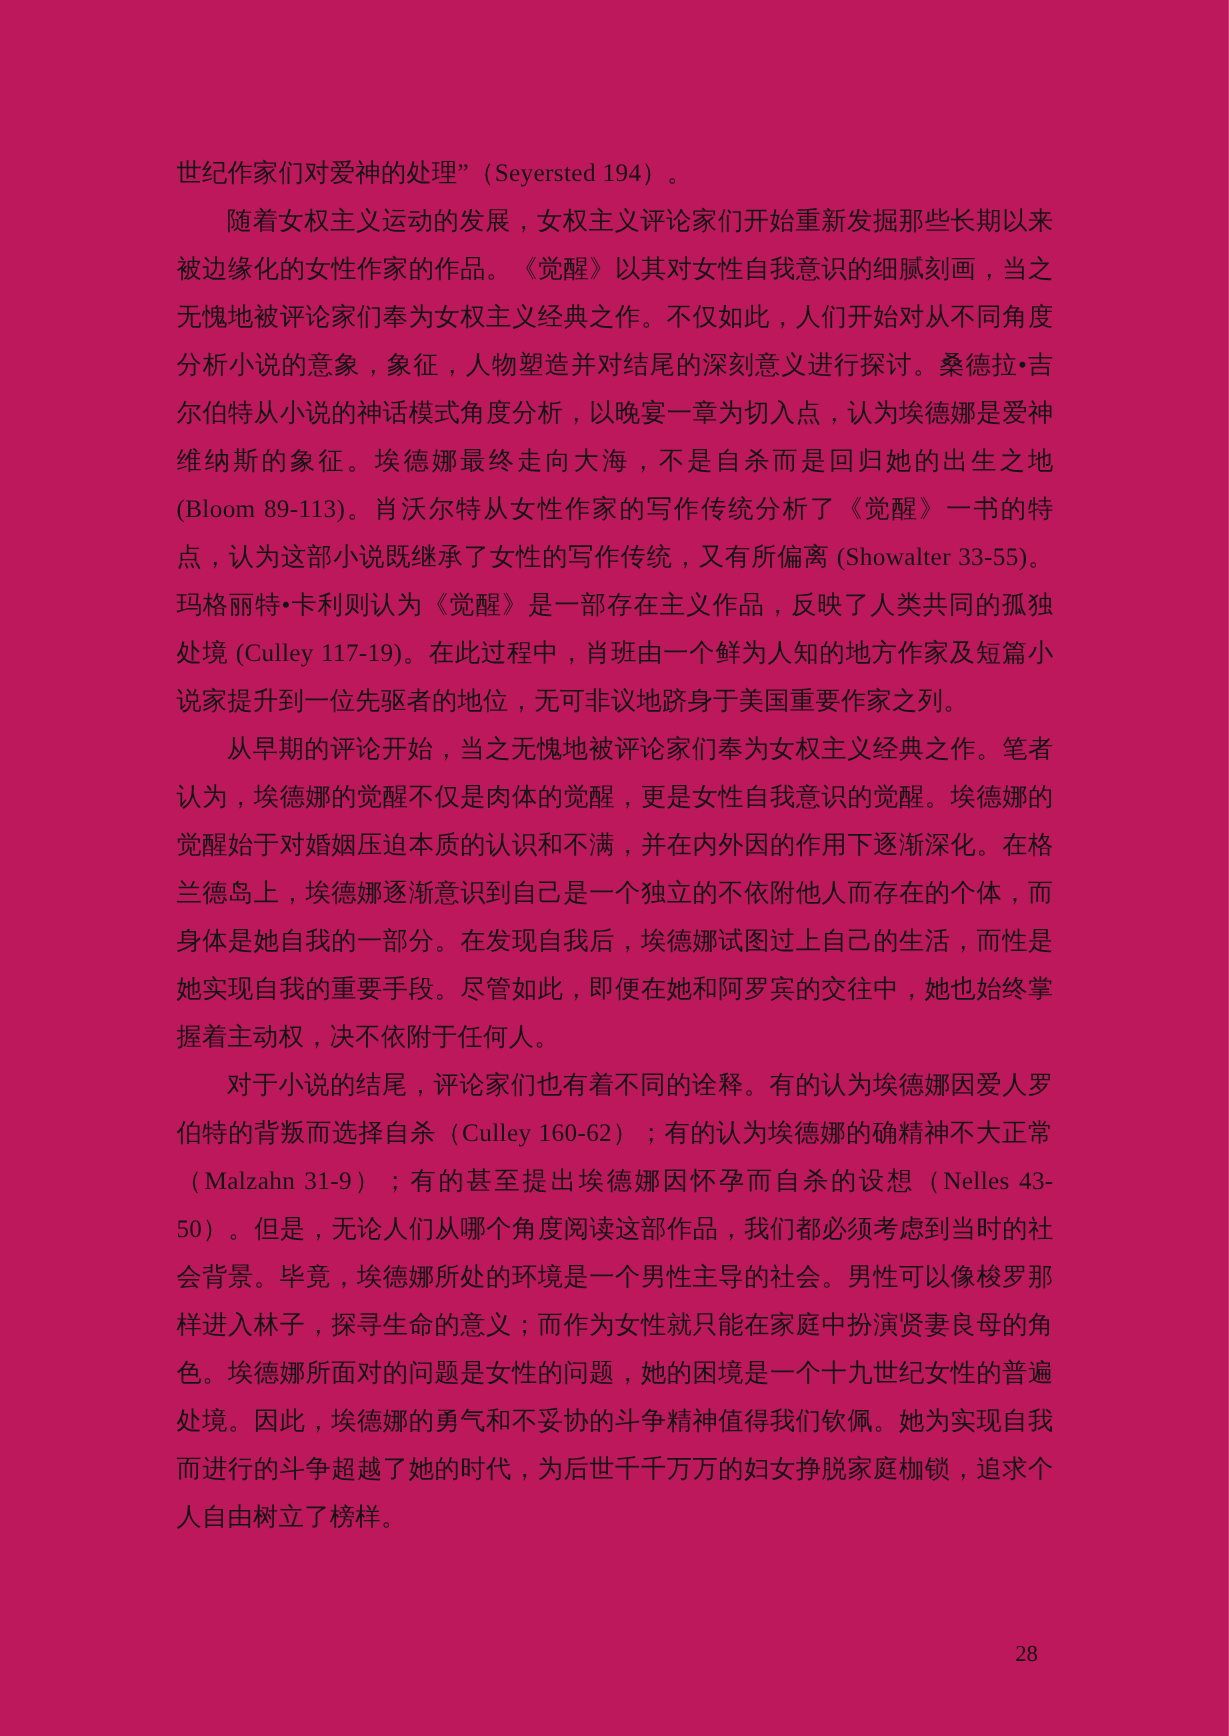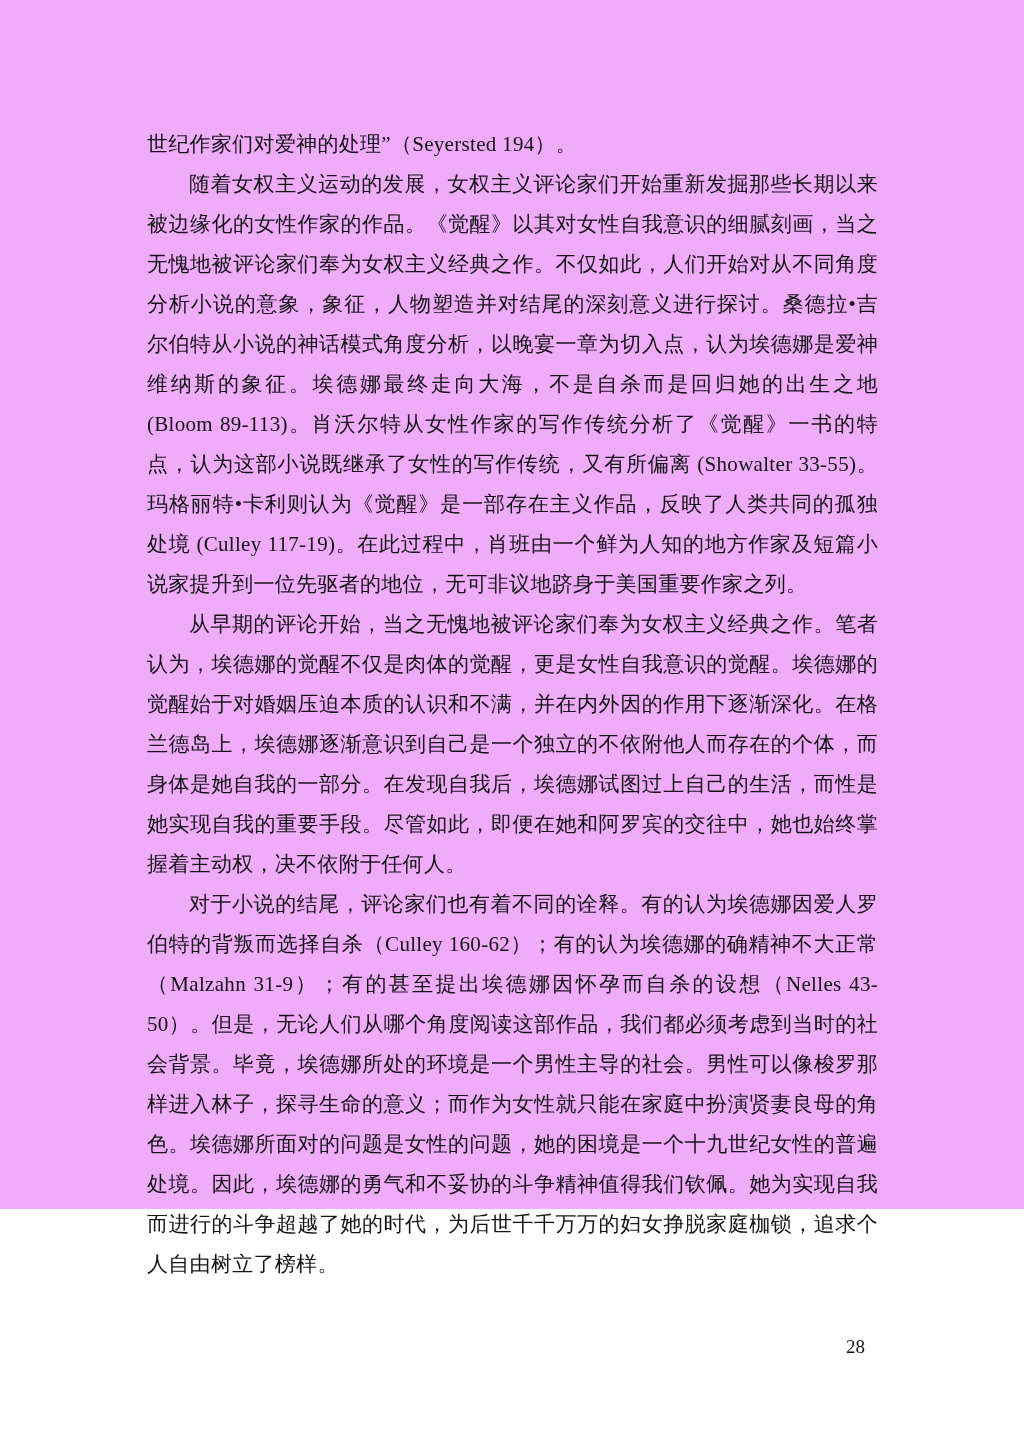--- a/index.html
+++ b/index.html
@@ -10,22 +10,22 @@
     width: 1024px;
     height: 1447px;
     background: #ffffff;
     position: relative;
     overflow: hidden;
   }
   .page {
     position: absolute;
     left: 0; top: 0;
     width: 1024px;
-    height: 1209px;
-    background: #f0abfc;
+    height: 1447px;
+    background: #be185d;
   }
   .doc-body {
     position: absolute;
     left: 147px;
     top: 124px;
     width: 731px;
     font-family: "Liberation Serif", "DejaVu Serif", serif;
     font-size: 21px;
     line-height: 40px;
     color: #141414;
@@ -36,21 +36,21 @@
   .doc-body p {
     margin: 0;
     padding: 0;
     text-indent: 2em;
   }
   .doc-body p.continuation {
     text-indent: 0;
   }
   .page-number {
     position: absolute;
-    top: 1336px;
+    top: 1368px;
     left: 846px;
     font-family: "Liberation Serif", "DejaVu Serif", serif;
     font-size: 19px;
     color: #141414;
   }
 </style>
 </head>
 <body>
 
 <div class="page">

